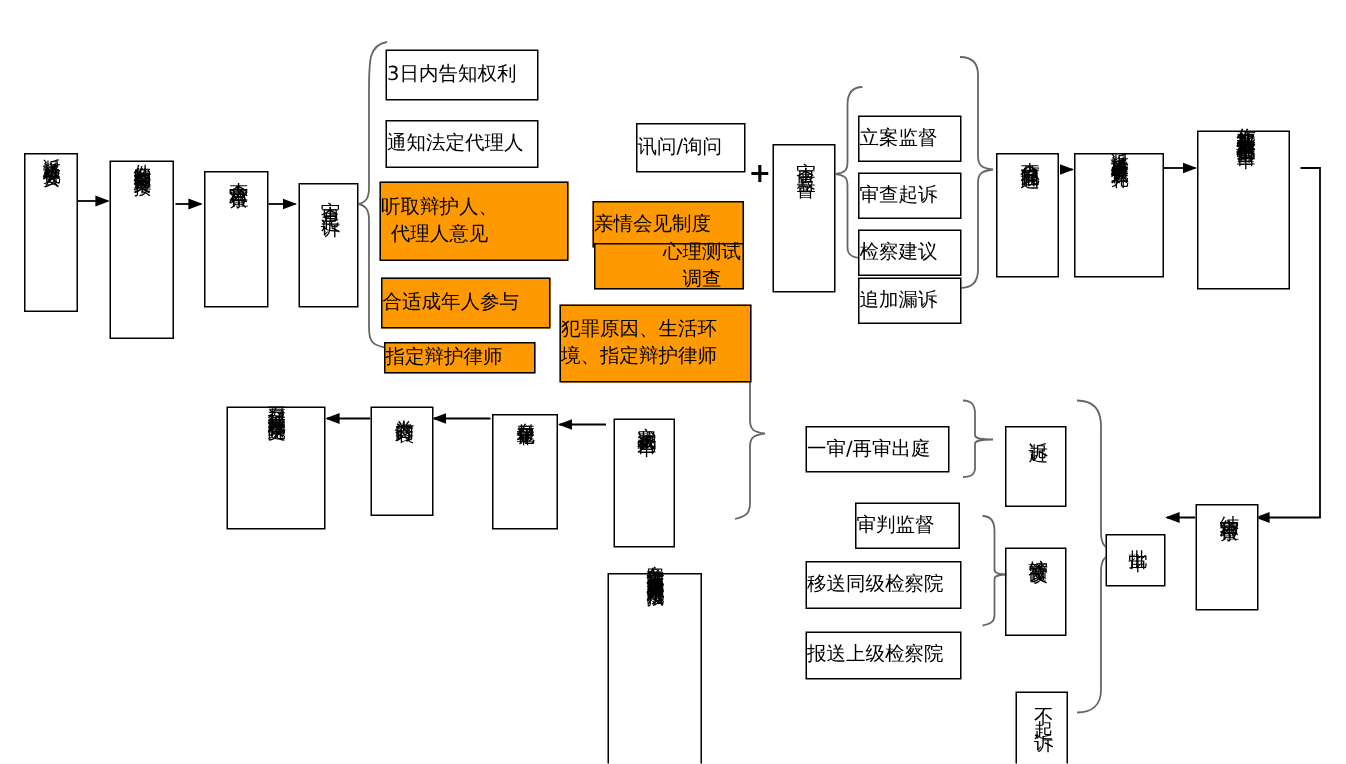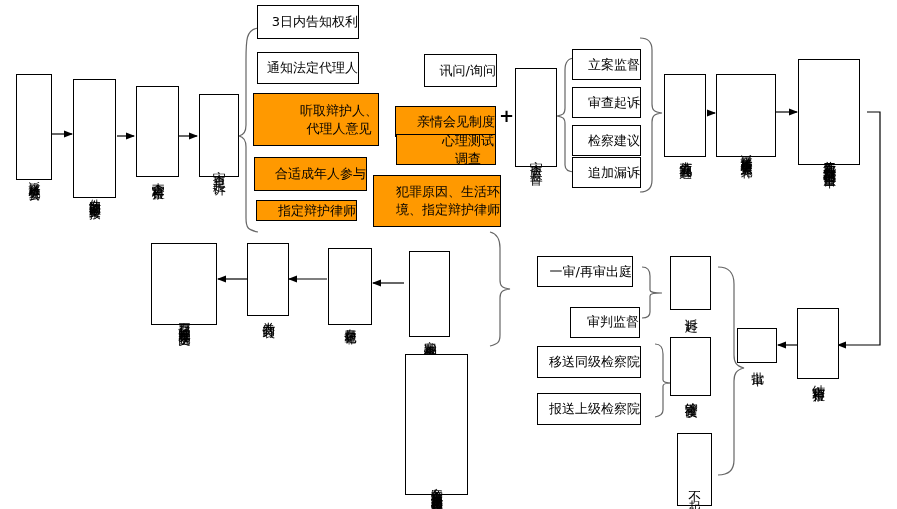--- a/index.html
+++ b/index.html
@@ -1,20 +1,20 @@
 <!DOCTYPE html>
 <html><head>
 <meta charset="utf-8">
 <style>
   html, body { margin: 0; padding: 0; background: #ffffff; }
   body { width: 897px; height: 509px; position: relative; overflow: hidden;
          font-family: "DejaVu Sans", sans-serif; color: #000; }
   .box { position: absolute; box-sizing: border-box; border: 1px solid #000;
-         background: #fff; display: flex; align-items: center; justify-content: flex-end;
-         font-size: 13px; line-height: 1.35; text-align: center; }
+         background: #fff; display: flex; align-items: center; justify-content: flex-start;
+         font-size: 13px; line-height: 1.35; text-align: center; margin-top: 28px; }
   .orange { background: #FF9900; }
   .vert { writing-mode: vertical-rl; text-orientation: upright; letter-spacing: -1px; font-size: 12px; line-height: 1.25; }
   .vert2 { writing-mode: vertical-rl; text-orientation: upright; font-size: 13px; letter-spacing: 4px; }
   .hlines { white-space: pre-line; }
   svg.lines { position: absolute; left: 0; top: 0; width: 897px; height: 509px; pointer-events: none; }
   .plus { position: absolute; font-size: 18px; font-weight: bold; }
 </style>
 </head>
 <body>
 
@@ -66,21 +66,21 @@
 <div class="box vert2" style="left:199px;top:94px;width:40px;height:83px;">
     <span>审查起诉</span>
   </div>
 
 <div class="box" style="left:257px;top:5px;width:102px;height:34px;">
     <span>3日内告知权利</span>
   </div>
 <div class="box" style="left:257px;top:52px;width:102px;height:32px;">
     <span>通知法定代理人</span>
   </div>
-<div class="box orange hlines" style="left:253px;top:93px;width:126px;height:53px;padding-left:44px;"><span>听取辩护人、
+<div class="box orange hlines" style="left:253px;top:93px;width:126px;height:53px;"><span>听取辩护人、
 代理人意见</span></div>
 <div class="box orange" style="left:254px;top:157px;width:113px;height:34px;">
     <span>合适成年人参与</span>
   </div>
 <div class="box orange" style="left:256px;top:200px;width:101px;height:21px;">
     <span>指定辩护律师</span>
   </div>
 
 <div class="box" style="left:424px;top:54px;width:73px;height:33px;">
     <span>讯问/询问</span>

